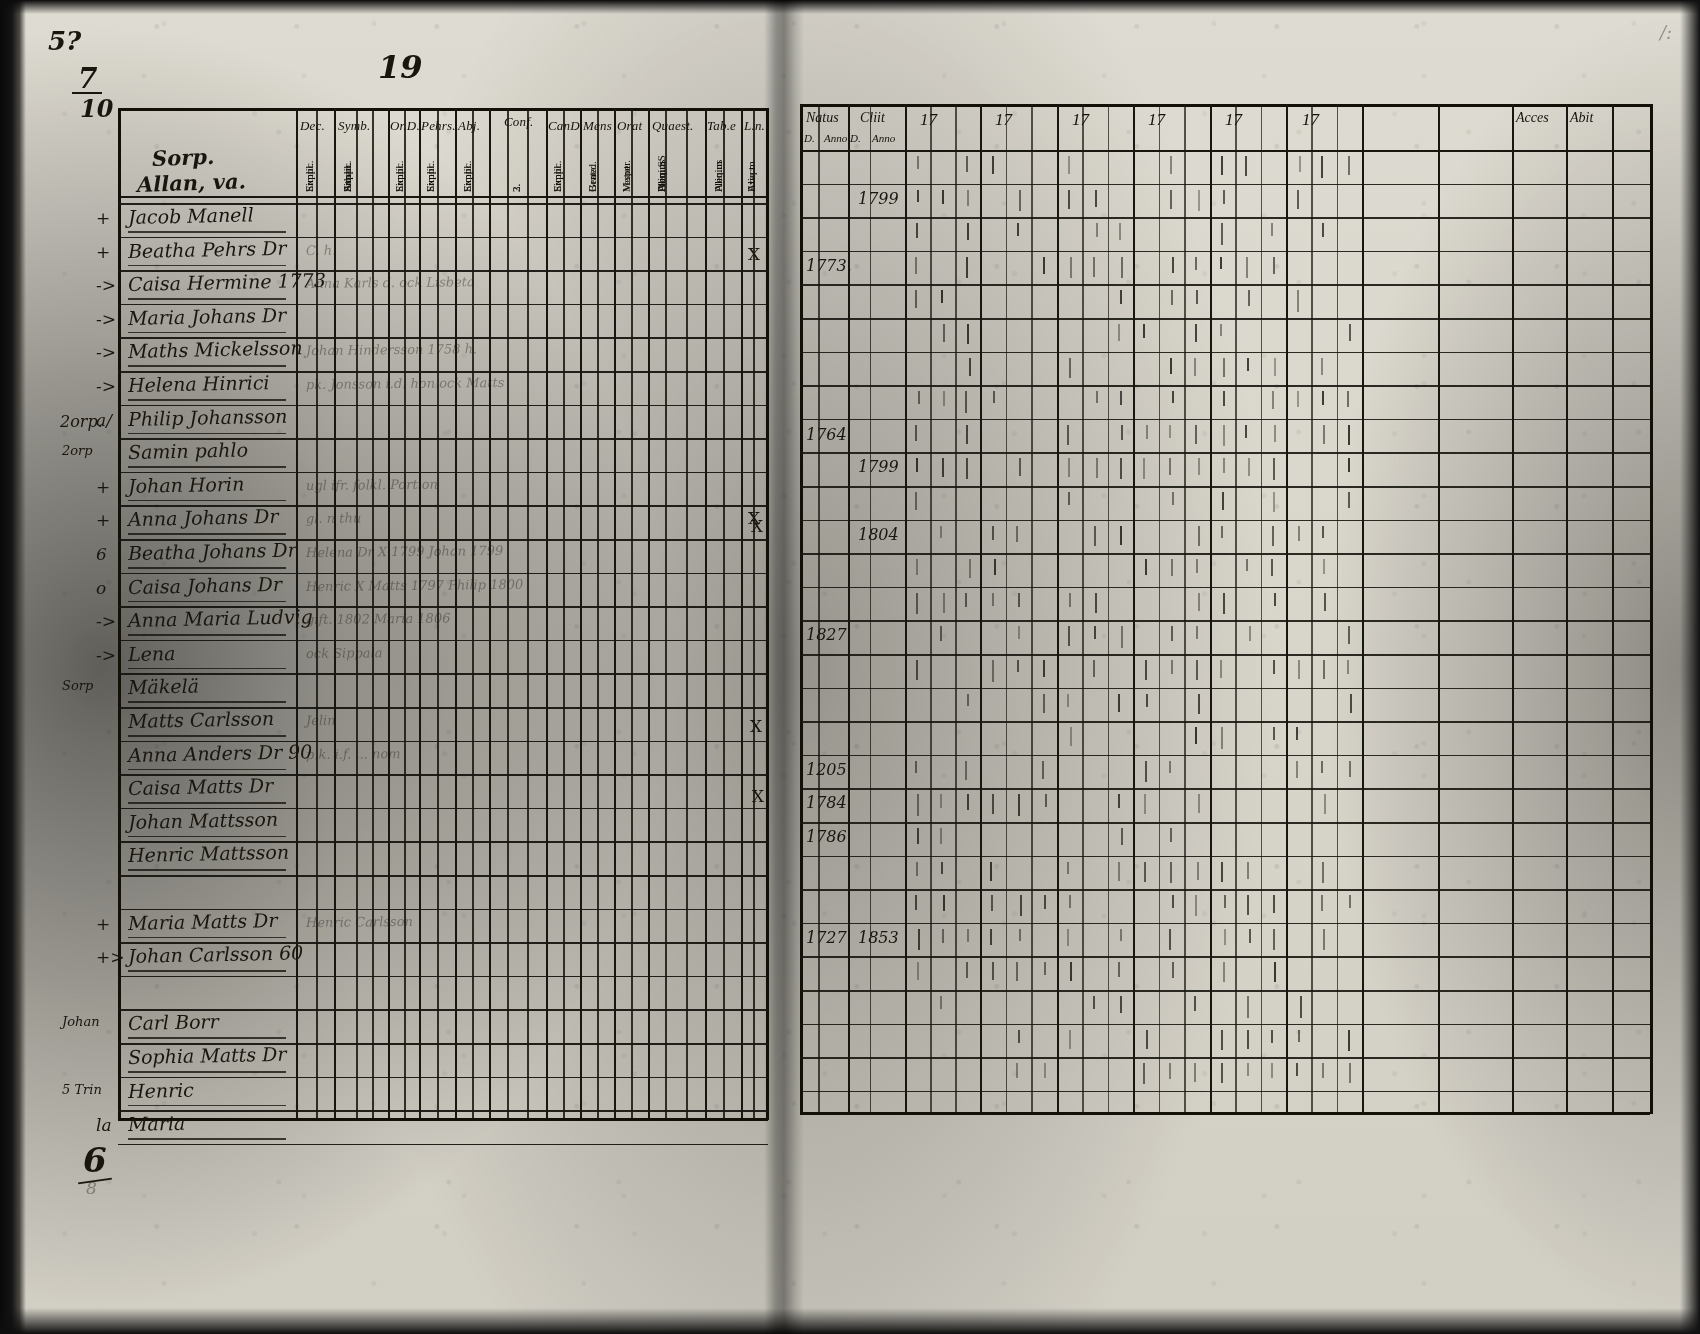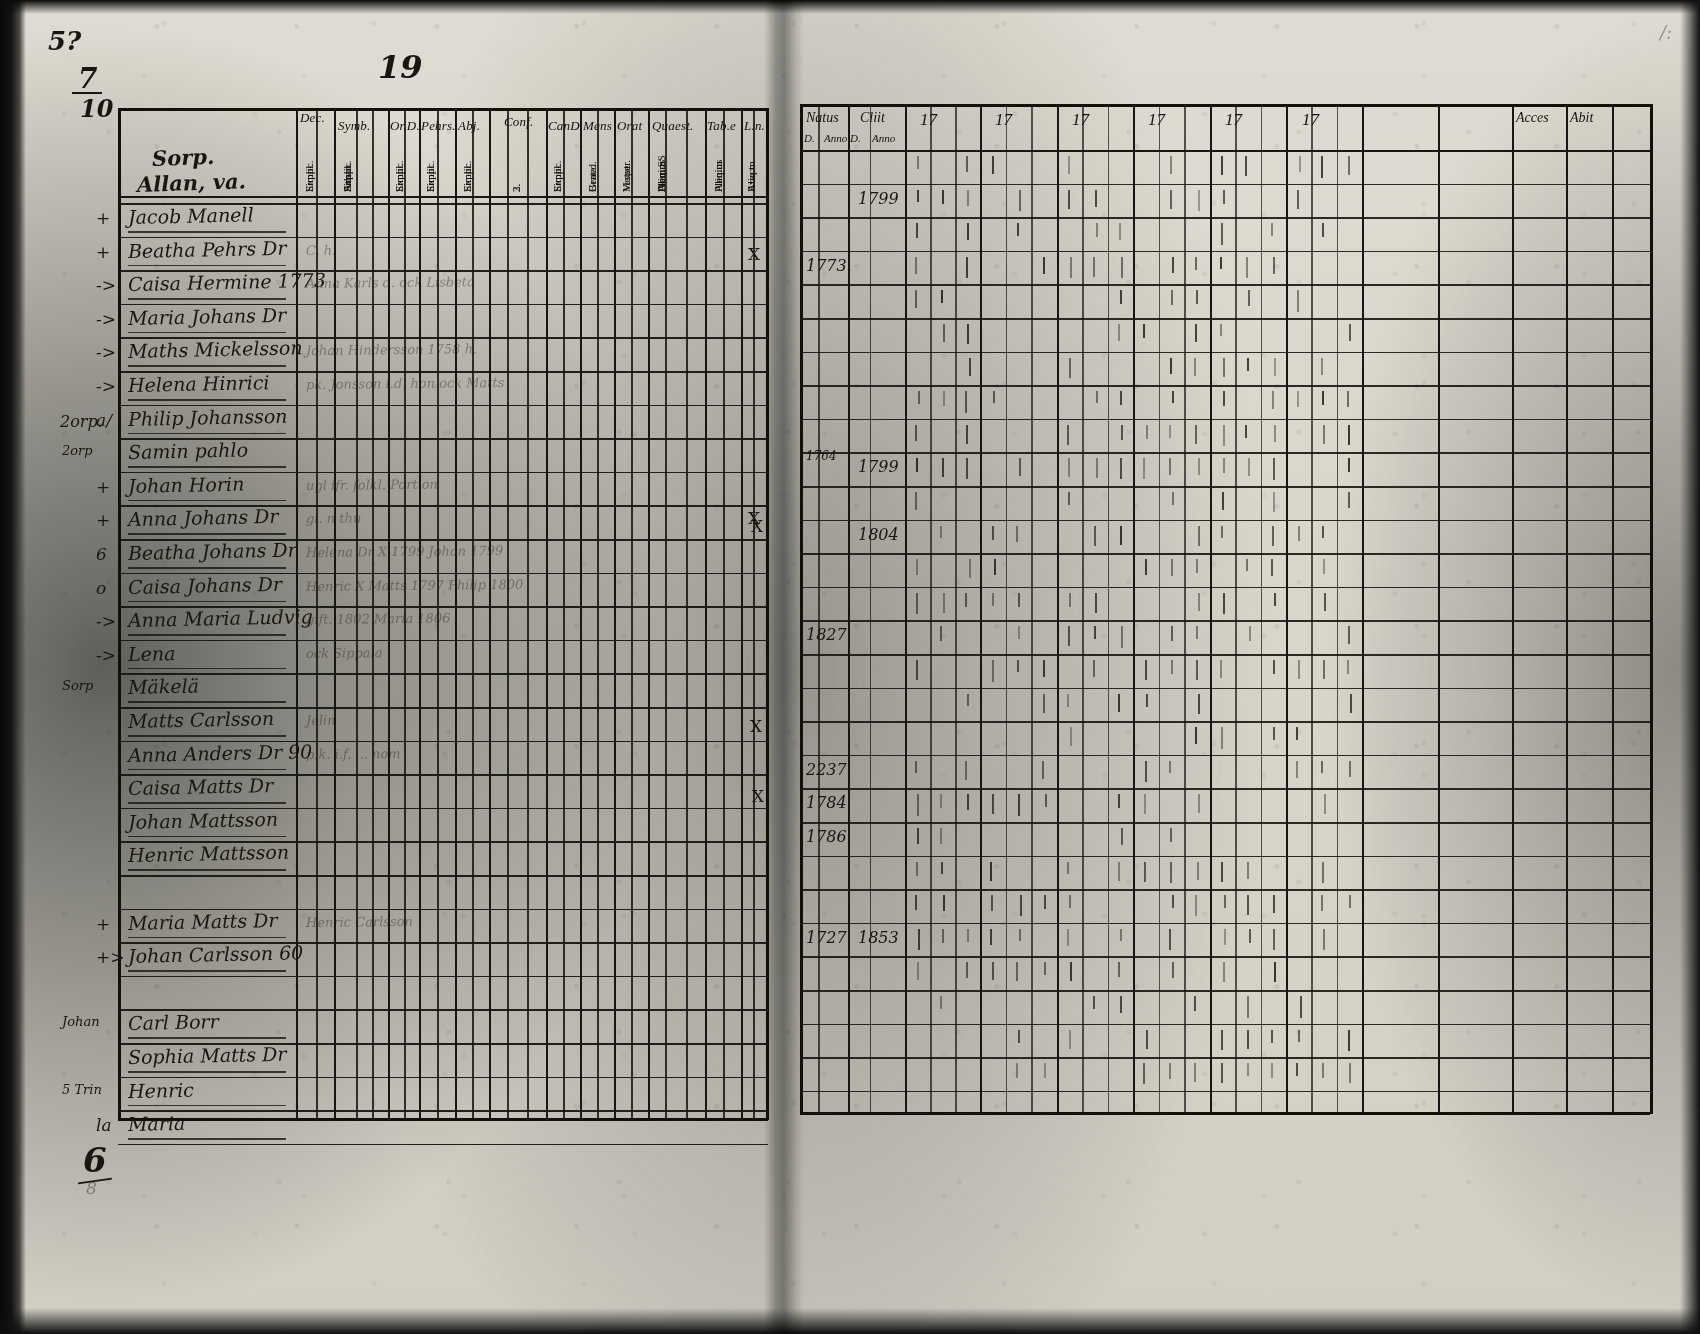--- a/index.html
+++ b/index.html
@@ -161,21 +161,21 @@
       <div class="hline" style="left: 118px; top: 908.6px; width: 650px; opacity: 0.95;"></div>
       <div class="hline" style="left: 118px; top: 942.2px; width: 650px; opacity: 0.95;"></div>
       <div class="hline" style="left: 118px; top: 975.8px; width: 650px; opacity: 0.95;"></div>
       <div class="hline" style="left: 118px; top: 1009.4px; width: 650px; opacity: 0.95;"></div>
       <div class="hline" style="left: 118px; top: 1043px; width: 650px; opacity: 0.95;"></div>
       <div class="hline" style="left: 118px; top: 1076.6px; width: 650px; opacity: 0.95;"></div>
       <div class="hline" style="left: 118px; top: 1110.2px; width: 650px; opacity: 0.95;"></div>
       <div class="hline" style="left: 118px; top: 1143.8px; width: 650px; opacity: 0.95;"></div>
     </div>
   <div id="left-headers">
-      <div class="ink printed colhead" style="left: 300px; top: 110px; font-size: 13px; font-style: italic;">Dec.</div>
+      <div class="ink printed colhead" style="left: 300px; top: 118px; font-size: 13px; font-style: italic;">Dec.</div>
       <div class="ink printed vert colsub" style="left: 303px; top: 126px; height: 66px; font-size: 11px;">Explic.</div>
       <div class="ink printed vert colsub" style="left: 303px; top: 126px; height: 66px; font-size: 11px;">Simpl.</div>
       <div class="ink printed colhead" style="left: 338px; top: 118px; font-size: 13px; font-style: italic;">Symb.</div>
       <div class="ink printed vert colsub" style="left: 341px; top: 126px; height: 66px; font-size: 11px;">Athan.</div>
       <div class="ink printed vert colsub" style="left: 341px; top: 126px; height: 66px; font-size: 11px;">Explic.</div>
       <div class="ink printed vert colsub" style="left: 341px; top: 126px; height: 66px; font-size: 11px;">Simpl.</div>
       <div class="ink printed colhead" style="left: 390px; top: 118px; font-size: 13px; font-style: italic;">Or.D.</div>
       <div class="ink printed vert colsub" style="left: 393px; top: 126px; height: 66px; font-size: 11px;">Explic.</div>
       <div class="ink printed vert colsub" style="left: 393px; top: 126px; height: 66px; font-size: 11px;">Simpl.</div>
       <div class="ink printed colhead" style="left: 421px; top: 118px; font-size: 13px; font-style: italic;">Pehrs.</div>
@@ -381,23 +381,23 @@
       <div class="ink printed" style="left: 1302px; top: 110px; font-size: 17px; font-style: italic;">17</div>
       <div class="ink printed" style="left: 1516px; top: 110px; font-size: 14px; font-style: italic;">Acces</div>
       <div class="ink printed" style="left: 1570px; top: 110px; font-size: 14px; font-style: italic;">Abit</div>
       <div class="ink printed" style="left: 804px; top: 132px; font-size: 11px; font-style: italic;">D.</div>
       <div class="ink printed" style="left: 824px; top: 132px; font-size: 11px; font-style: italic;">Anno</div>
       <div class="ink printed" style="left: 850px; top: 132px; font-size: 11px; font-style: italic;">D.</div>
       <div class="ink printed" style="left: 872px; top: 132px; font-size: 11px; font-style: italic;">Anno</div>
     </div>
   <div id="right-values">
       <div class="ink hand" style="left: 806px; top: 255.8px; font-size: 16px;">1773.</div>
-      <div class="ink hand" style="left: 806px; top: 449px; font-size: 12px;">1764</div>
+      <div class="ink hand" style="left: 806px; top: 425px; font-size: 16px;">1764</div>
       <div class="ink hand" style="left: 806px; top: 625.4px; font-size: 16px;">1827</div>
-      <div class="ink hand" style="left: 806px; top: 759.8px; font-size: 16px;">2237</div>
+      <div class="ink hand" style="left: 806px; top: 759.8px; font-size: 16px;">1205</div>
       <div class="ink hand" style="left: 806px; top: 793.4px; font-size: 16px;">1784</div>
       <div class="ink hand" style="left: 806px; top: 827px; font-size: 16px;">1786</div>
       <div class="ink hand" style="left: 806px; top: 927.8px; font-size: 16px;">1727</div>
       <div class="ink hand" style="left: 858px; top: 188.6px; font-size: 16px;">1799</div>
       <div class="ink hand" style="left: 858px; top: 457.4px; font-size: 16px;">1799</div>
       <div class="ink hand" style="left: 858px; top: 524.6px; font-size: 16px;">1804</div>
       <div class="ink hand" style="left: 858px; top: 927.8px; font-size: 16px;">1853</div>
       <div class="tick" style="left: 916.7px; top: 156px; height: 13.2px; opacity: 0.47;"></div>
       <div class="tick" style="left: 916.5px; top: 189.6px; height: 12.8px; opacity: 0.79;"></div>
       <div class="tick" style="left: 916.1px; top: 223.2px; height: 14.8px; opacity: 0.74;"></div>

